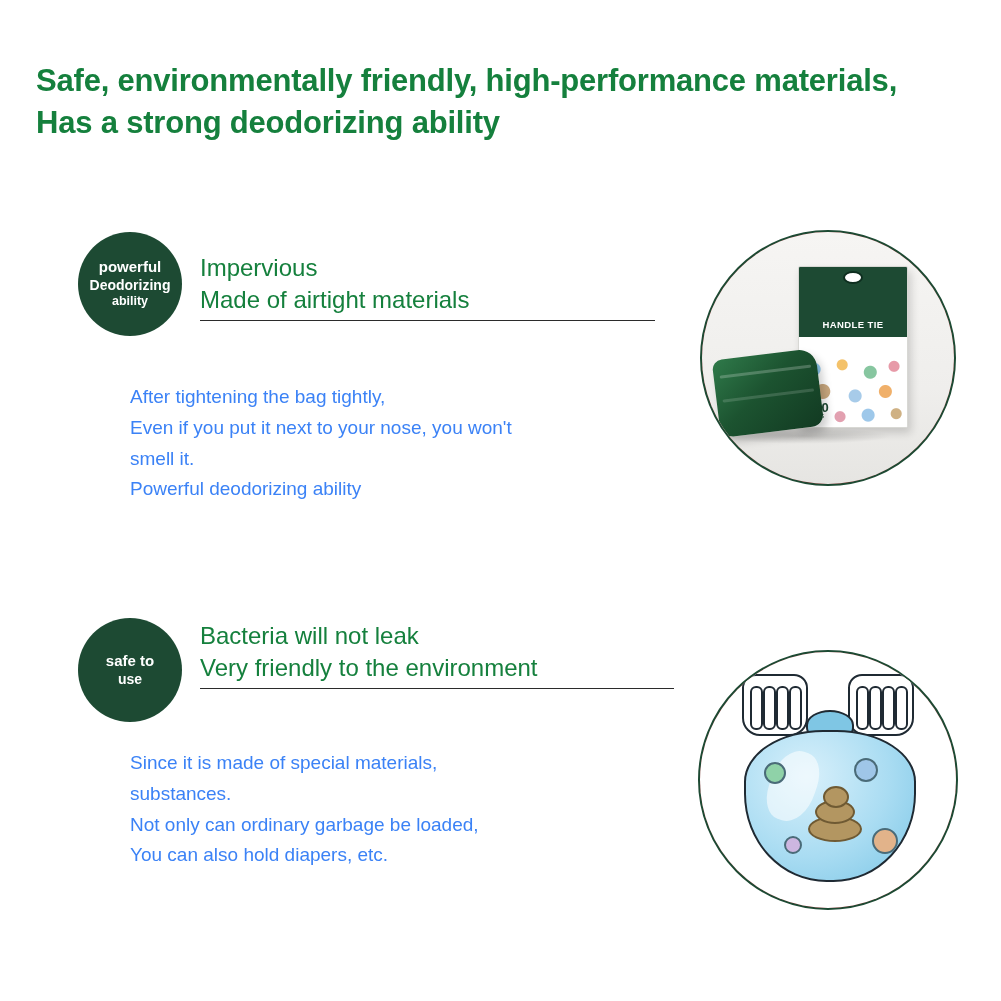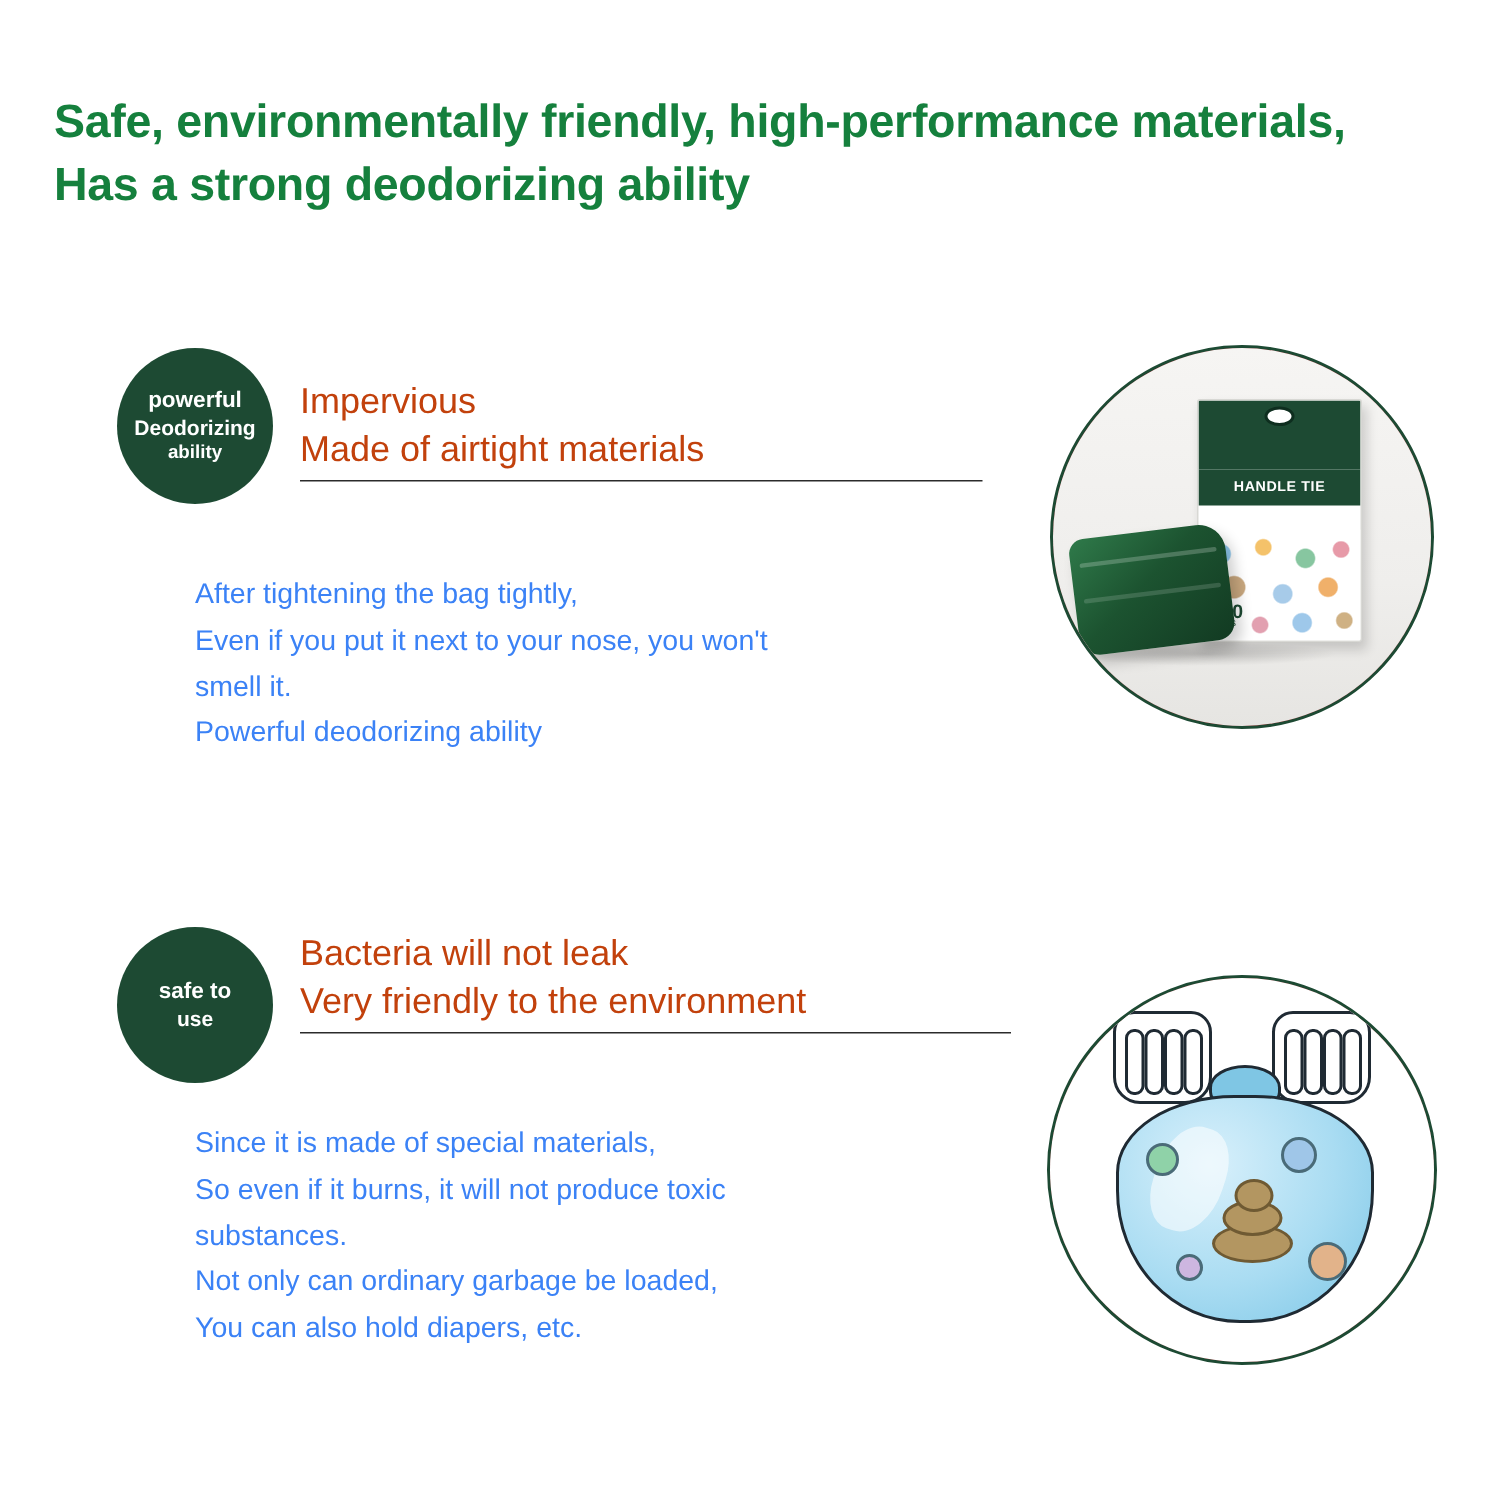--- a/index.html
+++ b/index.html
@@ -62,21 +62,21 @@
   .head-block {
     position: absolute;
     left: 200px;
   }
   #section-1 .head-block { top: 20px; width: 455px; }
   #section-2 .head-block { top: 12px; width: 474px; }
   .head-line-1, .head-line-2 {
     font-size: 24px;
     line-height: 1.32;
     font-weight: 400;
-    color: #c2410c;
+    color: #15803d;
     white-space: nowrap;
   }
   #section-2 .head-line-1, #section-2 .head-line-2 { font-weight: 400; }
   .head-rule {
     margin-top: 5px;
     border-bottom: 1.6px solid #2b2b2b;
     width: 100%;
   }
 
   
@@ -297,21 +297,20 @@
   </div>
 
   <div class="head-block">
     <div class="head-line-1">Bacteria will not leak</div>
     <div class="head-line-2">Very friendly to the environment</div>
     <div class="head-rule"></div>
   </div>
 
   <div class="body-block">
     <p>Since it is made of special materials,</p>
-    <p>So even if it burns, it will not produce toxic</p>
     <p>substances.</p>
     <p>Not only can ordinary garbage be loaded,</p>
     <p>You can also hold diapers, etc.</p>
   </div>
 </div>
 
 <div class="photo-circle" id="photo-2">
   <div class="photo-inner">
     <div class="p2-bg"></div>
 

